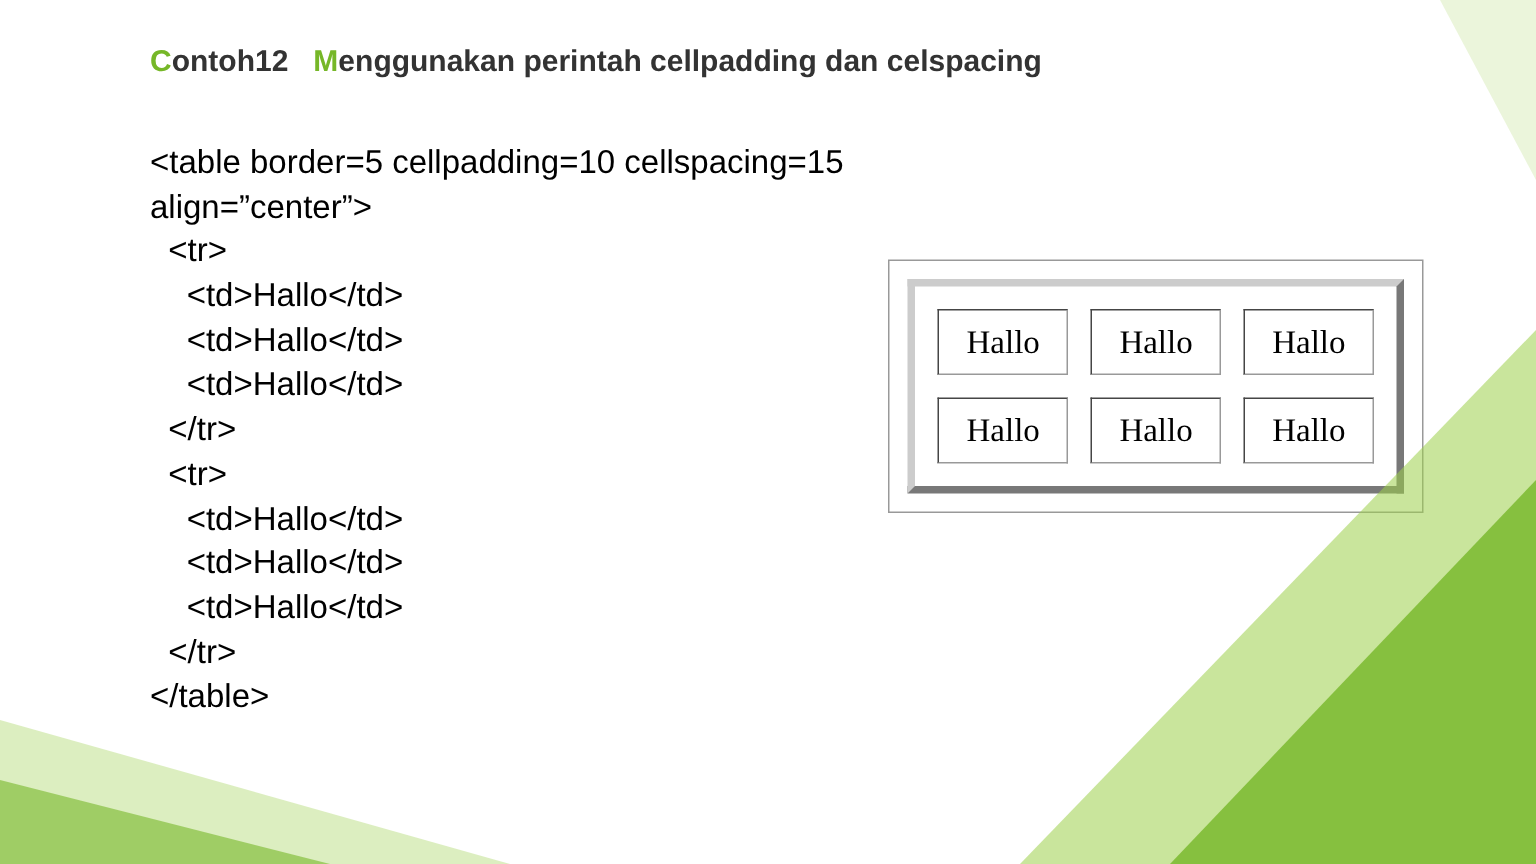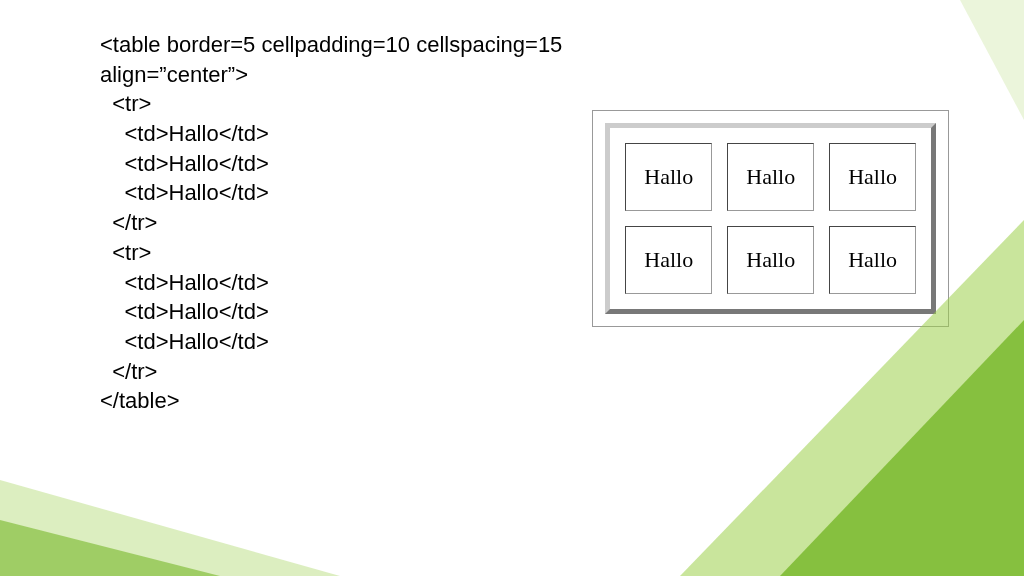--- a/index.html
+++ b/index.html
@@ -43,37 +43,40 @@
     padding: 12px;
     background: #fff;
   }
   .preview-box table {
     border: 5px outset #ccc;
     border-spacing: 15px;
     background: #fff;
   }
   .preview-box td {
     border: 1px inset #999;
-    padding: 20px 18px;
+    padding: 8px 18px;
     font-family: "Times New Roman", serif;
     font-size: 22px;
     color: #000;
   }
   
   .deco {
     position: absolute;
     inset: 0;
     pointer-events: none;
   }
 </style>
 </head>
 <body>
 
 <div class="slide">
 
+  <h2 class="title">
+    <span class="accent">C</span><span>ontoh12&nbsp;&nbsp;&nbsp;</span><span class="accent">M</span><span>enggunakan perintah cellpadding dan celspacing</span>
+  </h2>
 
   <div class="content-row">
 
     <div class="code-block"><span>&lt;table border=5 cellpadding=10 cellspacing=15</span>
 <span>align=”center”&gt;</span>
 <span>  &lt;tr&gt;</span>
 <span>    &lt;td&gt;Hallo&lt;/td&gt;</span>
 <span>    &lt;td&gt;Hallo&lt;/td&gt;</span>
 <span>    &lt;td&gt;Hallo&lt;/td&gt;</span>
 <span>  &lt;/tr&gt;</span>

